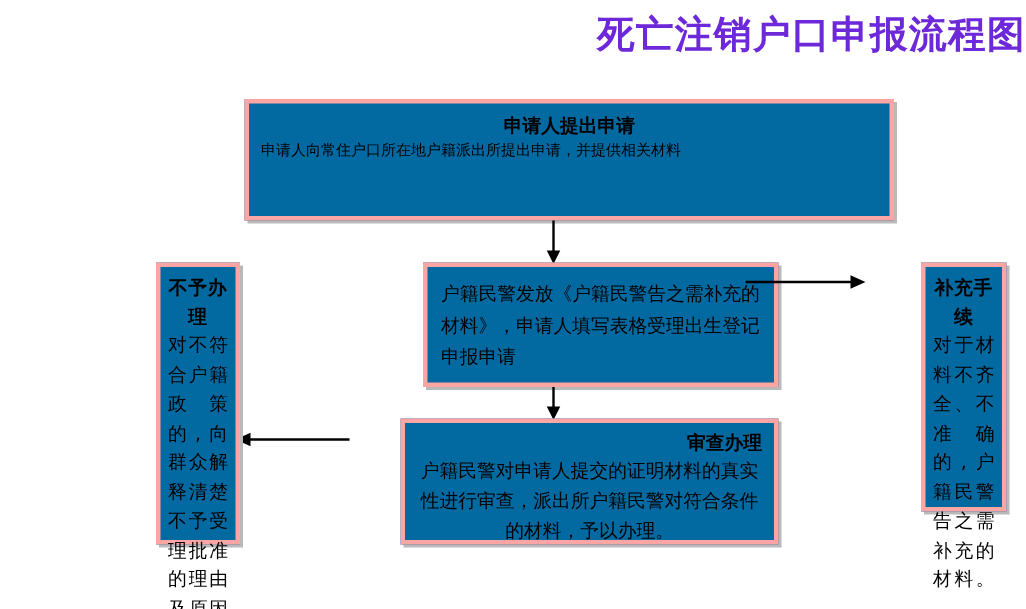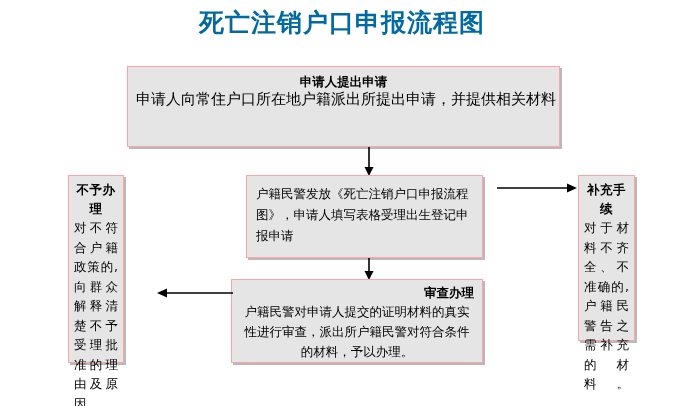--- a/index.html
+++ b/index.html
@@ -17,37 +17,38 @@
     background: #ffffff;
     overflow: hidden;
   }
 
   
   .title {
     position: absolute;
     left: 0;
     top: 6px;
     width: 684px;
-    text-align: center;
+    text-align: right;
     font-family: "DejaVu Serif", "Liberation Serif", serif;
     font-size: 25px;
     font-weight: bold;
     letter-spacing: 1px;
-    color: #0369a1;
+    color: #6d28d9;
     white-space: nowrap;
   }
 
   
   .box {
     position: absolute;
     box-sizing: border-box;
-    border: 1px solid #fca5a5;
-    background: #e5e5e5;
+    border: 3px solid #fca5a5;
+    background: #0369a1;
     color: #000000;
     box-shadow: 2px 2px 0 0 #b9b9b9;
+    margin-left: 36px;
   }
   .box-hd {
     font-weight: bold;
     text-align: center;
     color: #000000;
   }
   .box-bd {
     color: #000000;
   }
 
@@ -57,23 +58,22 @@
     top: 66px;
     width: 433px;
     height: 81px;
     padding: 6px 8px 0 8px;
   }
   #box-apply .box-hd {
     font-size: 12.5px;
     line-height: 17px;
   }
   #box-apply .box-bd {
-    font-size: 15px;
+    font-size: 10px;
     line-height: 18px;
-    text-align: center;
     white-space: nowrap;
   }
 
   
   #box-form {
     left: 246px;
     top: 175px;
     width: 237px;
     height: 83px;
     padding: 7px 9px 0 9px;
@@ -165,21 +165,21 @@
   </div>
 
   <div class="conn" style="left:362px; top:147px;">
     <svg width="14" height="30" viewBox="0 0 14 30">
       <line x1="7" y1="0" x2="7" y2="22" stroke="#000000" stroke-width="1.6"></line>
       <path d="M2.5,20 L11.5,20 L7,29 Z" fill="#000000"></path>
     </svg>
   </div>
 
   <div class="box" id="box-form">
-    <div class="box-bd">户籍民警发放《死亡注销户口申报流程图》，申请人填写表格受理出生登记申报申请</div>
+    <div class="box-bd">户籍民警发放《户籍民警告之需补充的材料》，申请人填写表格受理出生登记申报申请</div>
   </div>
 
   <div class="conn" style="left:362px; top:258px;">
     <svg width="14" height="23" viewBox="0 0 14 23">
       <line x1="7" y1="0" x2="7" y2="15" stroke="#000000" stroke-width="1.6"></line>
       <path d="M2.5,13 L11.5,13 L7,22 Z" fill="#000000"></path>
     </svg>
   </div>
 
   <div class="conn" style="left:497px; top:181px;">

